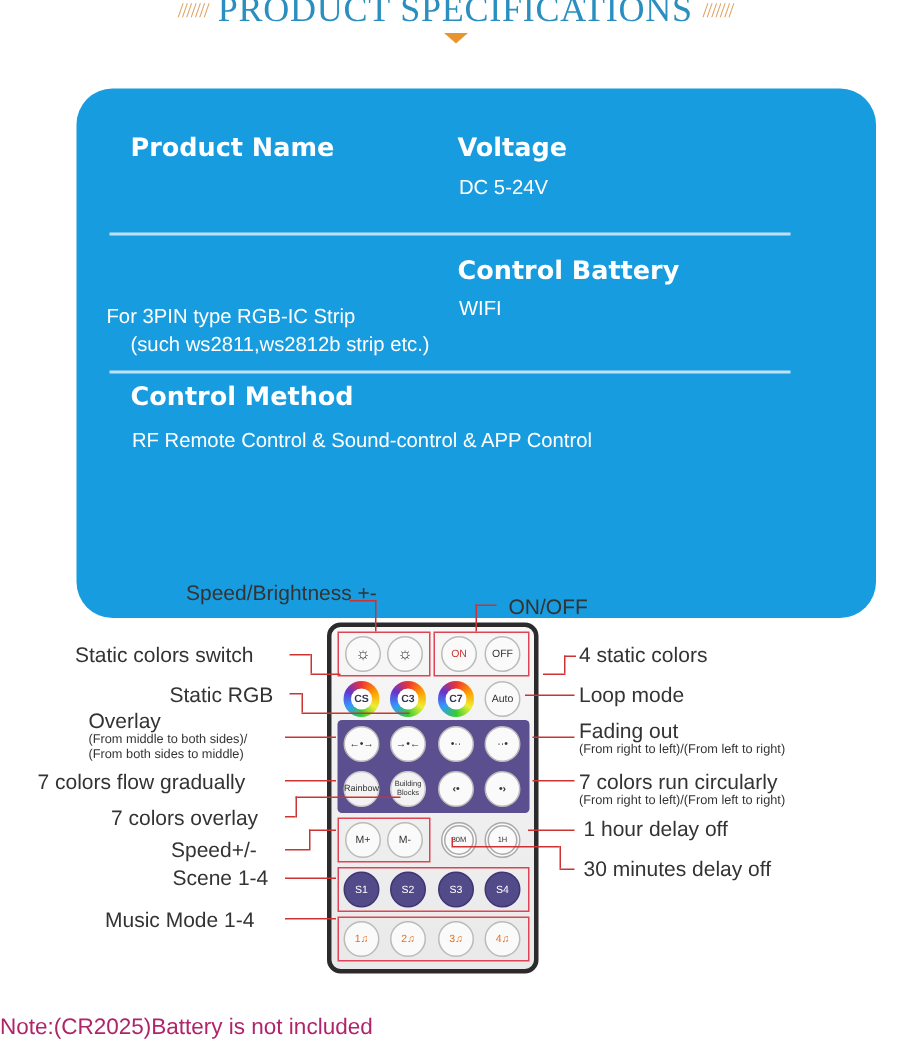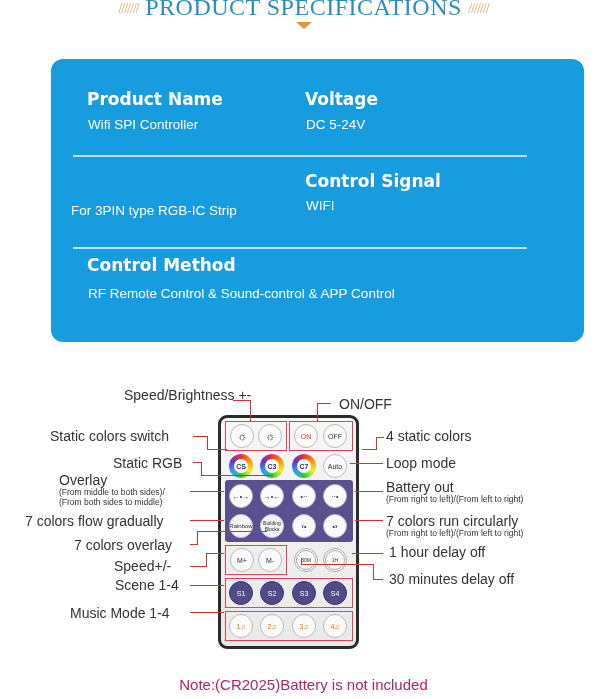--- a/index.html
+++ b/index.html
@@ -1,55 +1,55 @@
 <!DOCTYPE html>
 <html><head>
 <meta charset="utf-8">
 <style>
   *{box-sizing:border-box;margin:0;padding:0}
   body{width:607px;height:699px;background:#fff;position:relative;overflow:hidden;font-family:"Liberation Sans",sans-serif}
   .abs{position:absolute}
   #title{left:0;top:-6px;width:607px;text-align:center;font-family:"Liberation Serif",serif;font-size:24px;color:#2a8fc0;letter-spacing:0.5px;white-space:nowrap}
   #title .slash{color:#e0a060;font-size:14px;letter-spacing:-1px;vertical-align:middle}
   #title-arrow{left:296px;top:22px;width:0;height:0;border-left:8px solid transparent;border-right:8px solid transparent;border-top:7px solid #e8942f}
-  #spec-card{left:51px;top:59px;width:533px;height:283px;background:#189ce0;border-radius:12px}
+  #spec-card{left:51px;top:59px;width:533px;height:353px;background:#189ce0;border-radius:24px}
   .spec-h{font-family:"DejaVu Sans",sans-serif;font-weight:bold;font-size:17px;color:#fff;white-space:nowrap}
   .spec-v{font-size:13.5px;color:#fff;white-space:nowrap;line-height:18px}
   .divider{height:1.5px;background:#cfeaf8;opacity:.9}
   .lbl{font-size:14px;color:#333;white-space:nowrap;line-height:16px}
   .sub{font-size:8.5px;color:#333;white-space:nowrap;line-height:10px}
   .ln{background:#c33;position:absolute}
   #remote{left:218px;top:415px;width:141px;height:234px;border:3px solid #2b2b2b;border-radius:9px;background:linear-gradient(#f7f7f7,#e9e9e9)}
   .btn{position:absolute;width:24px;height:24px;border-radius:50%;background:#fafafa;border:1px solid #bbb;display:flex;align-items:center;justify-content:center;font-size:7px;color:#333}
   .pur{background:#534a8a;border-color:#3d3670}
   .pbtn{background:#f3f3f3;border:1px solid #ccc;font-size:6px}
   .wheel{background:conic-gradient(#e33,#f90,#ee3,#3c3,#39f,#63c,#e33);border:none}
   .wheel span{background:#fff;border-radius:50%;width:14px;height:14px;display:flex;align-items:center;justify-content:center;font-weight:bold;font-size:7px;color:#335}
   .box{position:absolute;border:1px solid #d45;}
   .purbg{position:absolute;background:#5b4f8f;border-radius:3px}
-  #note{left:0;top:676px;width:607px;text-align:center;font-size:15px;color:#b0246a}
+  #note{left:0;top:676px;width:607px;text-align:left;font-size:15px;color:#b0246a}
 </style>
 </head>
 <body>
 
 <div id="title" class="abs">
   <span class="slash">///////</span>
   <span>PRODUCT SPECIFICATIONS</span>
   <span class="slash">///////</span>
 </div>
 <div id="title-arrow" class="abs"></div>
 
 <div id="spec-card" class="abs">
   <div class="abs spec-h" style="left:36px;top:30px">Product Name</div>
-  <div class="abs spec-v" style="left:37px;top:57px">Wifi SPI Controller</div>
   <div class="abs spec-h" style="left:254px;top:30px">Voltage</div>
   <div class="abs spec-v" style="left:255px;top:57px">DC 5-24V</div>
   <div class="abs divider" style="left:22px;top:96px;width:454px"></div>
   <div class="abs spec-v" style="left:20px;top:143px">For 3PIN type RGB-IC Strip</div>
-  <div class="abs spec-h" style="left:254px;top:112px">Control Signal</div>
+  <div class="abs spec-v" style="left:36px;top:162px">(such ws2811,ws2812b strip etc.)</div>
+  <div class="abs spec-h" style="left:254px;top:112px">Control Battery</div>
   <div class="abs spec-v" style="left:255px;top:138px">WIFI</div>
   <div class="abs divider" style="left:22px;top:188px;width:454px"></div>
   <div class="abs spec-h" style="left:36px;top:196px">Control Method</div>
   <div class="abs spec-v" style="left:37px;top:226px">RF Remote Control &amp; Sound-control &amp; APP Control</div>
 </div>
 
 <div id="remote" class="abs">
   <div class="box" style="left:4px;top:3px;width:62px;height:30px"></div>
   <div class="box" style="left:68px;top:3px;width:64px;height:30px"></div>
   <div class="btn" style="left:9px;top:6px">
@@ -187,20 +187,20 @@
 <div class="abs sub" style="left:59px;top:497px">(From both sides to middle)</div>
 <div class="abs lbl" style="left:25px;top:513px">7 colors flow gradually</div>
 <div class="abs lbl" style="left:74px;top:537px">7 colors overlay</div>
 <div class="abs lbl" style="left:114px;top:558px">Speed+/-</div>
 <div class="abs lbl" style="left:115px;top:577px">Scene 1-4</div>
 <div class="abs lbl" style="left:70px;top:605px">Music Mode 1-4</div>
 
 <div class="abs lbl" style="left:339px;top:396px">ON/OFF</div>
 <div class="abs lbl" style="left:386px;top:428px">4 static colors</div>
 <div class="abs lbl" style="left:386px;top:455px">Loop mode</div>
-<div class="abs lbl" style="left:386px;top:479px">Battery out</div>
+<div class="abs lbl" style="left:386px;top:479px">Fading out</div>
 <div class="abs sub" style="left:386px;top:494px">(From right to left)/(From left to right)</div>
 <div class="abs lbl" style="left:386px;top:513px">7 colors run circularly</div>
 <div class="abs sub" style="left:386px;top:528px">(From right to left)/(From left to right)</div>
 <div class="abs lbl" style="left:389px;top:544px">1 hour delay off</div>
 <div class="abs lbl" style="left:389px;top:571px">30 minutes delay off</div>
 
 <div id="note" class="abs">Note:(CR2025)Battery is not included</div>
 
 </body></html>

